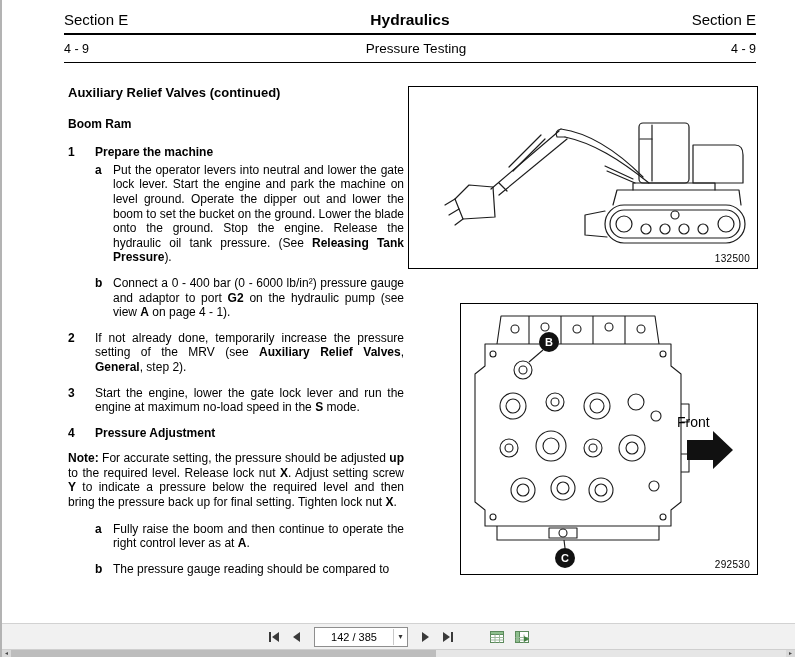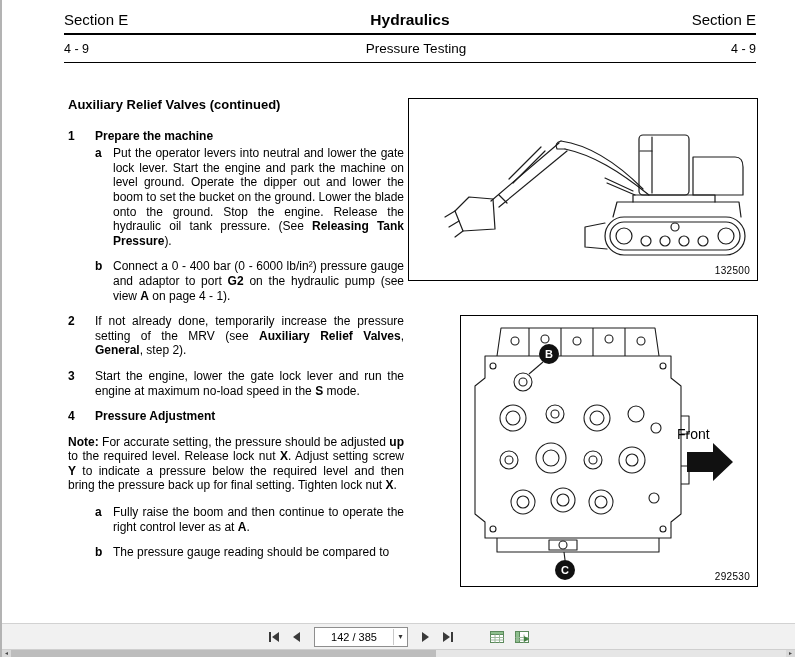--- a/index.html
+++ b/index.html
@@ -13,21 +13,21 @@
   .head{position:absolute;left:62px;right:39px;top:11px;}
   .head-row1{display:flex;justify-content:space-between;align-items:baseline;}
   .h-section{font-size:15px;}
   .h-title{font-size:15.5px;font-weight:bold;}
   .rule1{border-bottom:2px solid #000;margin-top:4px;}
   .head-row2{display:flex;justify-content:space-between;align-items:baseline;padding:6px 0 6px;}
   .h-page{font-size:12.5px;}
   .h-sub{font-size:13.5px;padding-left:12px;}
   .rule2{border-bottom:1px solid #000;}
 
-  .content{position:absolute;left:62px;top:96px;width:694px;height:528px;overflow:hidden;}
+  .content{position:absolute;left:62px;top:84px;width:694px;height:528px;overflow:hidden;}
   .leftcol{position:absolute;left:4px;top:0;width:336px;font-size:12px;line-height:14.6px;text-align:justify;}
   .doc-title{font-size:13px;font-weight:bold;margin:2px 0 16px;text-align:left;}
   .sec-head{font-weight:bold;margin:0 0 14px;text-align:left;}
   .b{font-weight:bold;}
   .step{display:flex;margin:0 0 2px;}
   .step.para{margin-bottom:11px;}
   .step .num{flex:0 0 27px;font-weight:bold;}
   .step .heading{font-weight:bold;}
   .sub{display:flex;margin:3px 0 11px 27px;}
   .sub .letter{flex:0 0 18px;font-weight:bold;}
@@ -88,20 +88,21 @@
         <span class="h-sub">Pressure Testing</span>
         <span class="h-page">4 - 9</span>
       </div>
       <div class="rule2"></div>
     </div>
 
     <div class="content">
 
       <div class="leftcol">
         <div class="doc-title">Auxiliary Relief Valves (continued)</div>
+        <div class="sec-head">Boom Ram</div>
 
         <div class="step">
           <span class="num">1</span>
           <span class="heading">Prepare the machine</span>
         </div>
         <div class="sub">
           <span class="letter">a</span>
           <span class="text"><span>Put the operator levers into neutral and lower the gate lock lever. Start the engine and park the machine on level ground. Operate the dipper out and lower the boom to set the bucket on the ground. Lower the blade onto the ground. Stop the engine. Release the hydraulic oil tank pressure. (See </span><span class="b">Releasing Tank Pressure</span><span>).</span></span>
         </div>
         <div class="sub">

